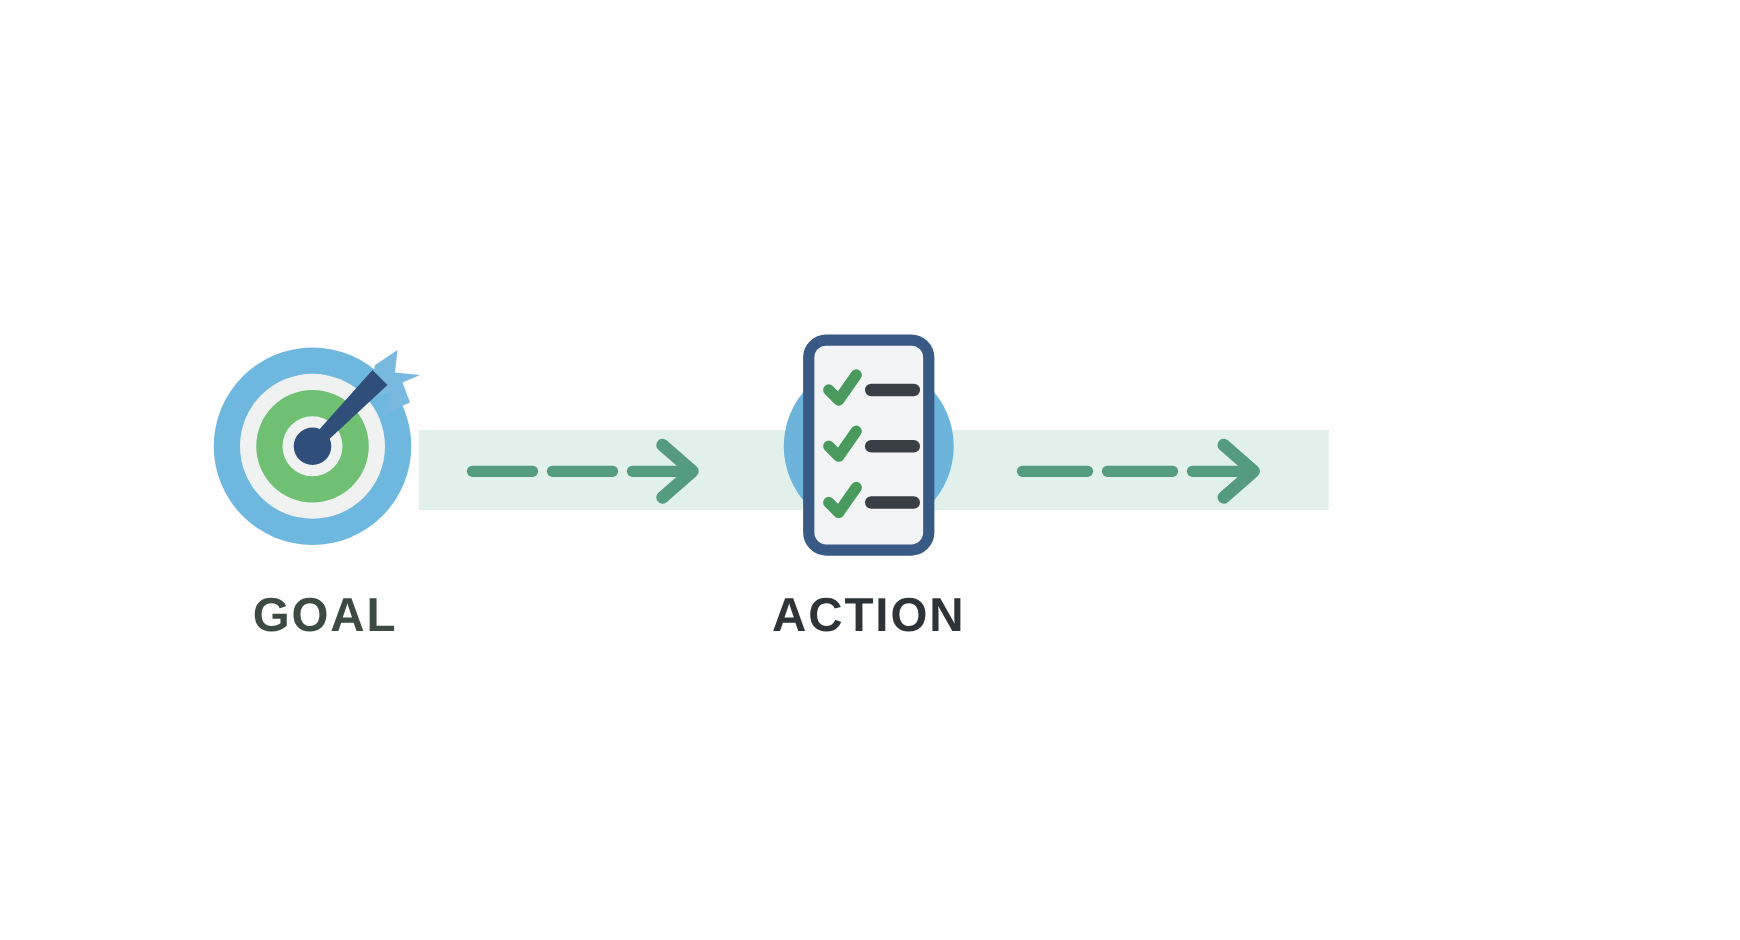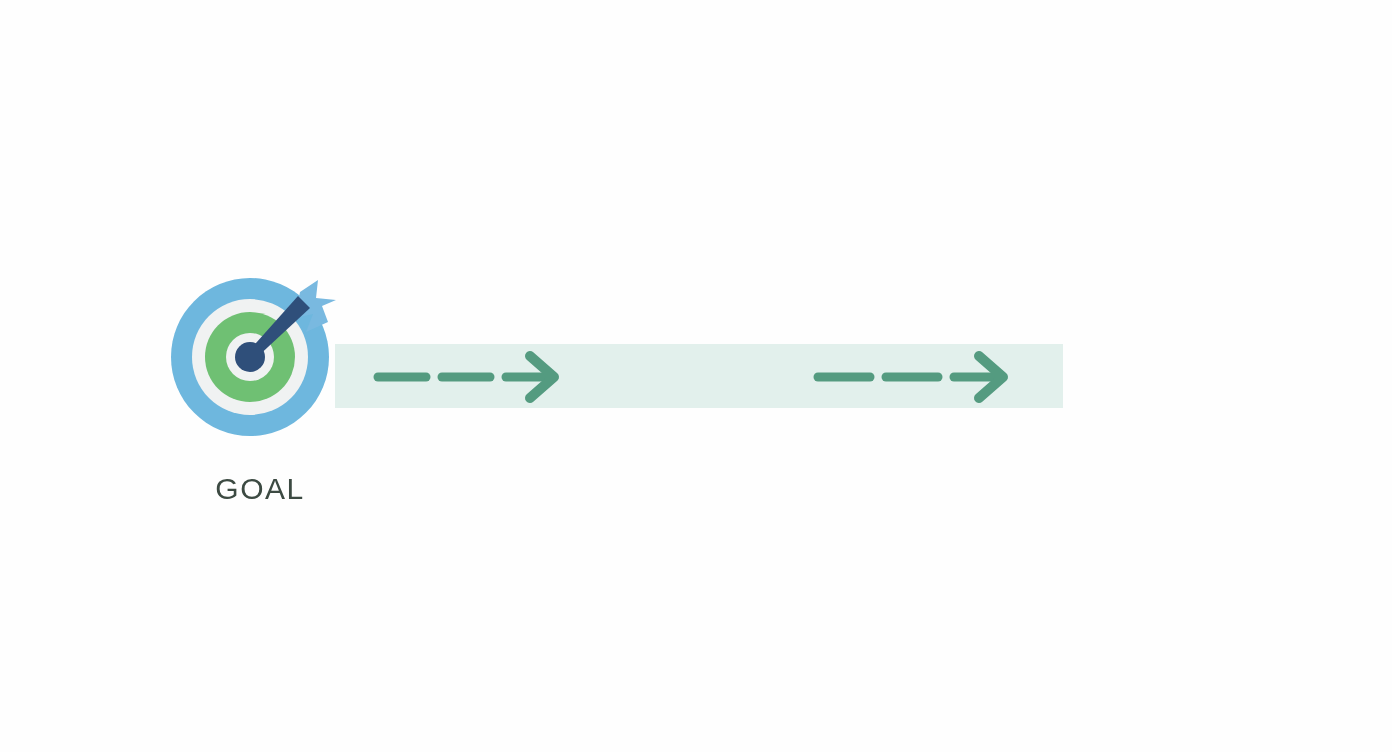--- a/index.html
+++ b/index.html
@@ -45,22 +45,22 @@
   .icon-slot {
     position: relative;
     width: 220px;
     height: 190px;
     display: flex;
     align-items: center;
     justify-content: center;
   }
   .stage-label {
     margin-top: 22px;
-    font-size: 30px;
-    font-weight: normal;
+    font-size: 38px;
+    font-weight: bold;
     letter-spacing: 1.5px;
     line-height: 1;
     white-space: nowrap;
   }
   .label-goal   { color: #3c4a42; }
   .label-action { color: #2e3338; }
   .label-kpi    { color: #3c4a42; }
 
   .connector {
     position: absolute;
@@ -99,20 +99,39 @@
     <svg width="200" height="58" viewBox="0 0 200 58">
       <g stroke="#549b80" stroke-width="9" stroke-linecap="round" fill="none">
         <line x1="6" y1="29" x2="54" y2="29"></line>
         <line x1="70" y1="29" x2="118" y2="29"></line>
         <line x1="134" y1="29" x2="178" y2="29"></line>
         <polyline points="158,8 182,29 158,50" stroke-width="10" stroke-linejoin="round"></polyline>
       </g>
     </svg>
   </div>
 
+  <div class="stage stage-action">
+    <div class="icon-slot">
+      <svg width="220" height="190" viewBox="0 0 220 190">
+        <circle cx="110" cy="95" r="68" fill="#6cb4dc"></circle>
+        <rect x="62" y="10" width="96" height="168" rx="14" ry="14" fill="#f2f4f6" stroke="#3a5a86" stroke-width="9"></rect>
+        <g stroke="#4a9a5e" stroke-width="9" stroke-linecap="round" stroke-linejoin="round" fill="none">
+          <polyline points="78,50 86,58 100,38"></polyline>
+          <polyline points="78,95 86,103 100,83"></polyline>
+          <polyline points="78,140 86,148 100,128"></polyline>
+        </g>
+        <g stroke="#3a3f45" stroke-width="10" stroke-linecap="round">
+          <line x1="112" y1="50" x2="146" y2="50"></line>
+          <line x1="112" y1="95" x2="146" y2="95"></line>
+          <line x1="112" y1="140" x2="146" y2="140"></line>
+        </g>
+      </svg>
+    </div>
+    <div class="stage-label label-action">ACTION</div>
+  </div>
 
   <div class="connector connector-2">
     <svg width="210" height="58" viewBox="0 0 210 58">
       <g stroke="#549b80" stroke-width="9" stroke-linecap="round" fill="none">
         <line x1="6" y1="29" x2="58" y2="29"></line>
         <line x1="74" y1="29" x2="126" y2="29"></line>
         <line x1="142" y1="29" x2="188" y2="29"></line>
         <polyline points="167,8 191,29 167,50" stroke-width="10" stroke-linejoin="round"></polyline>
       </g>
     </svg>

